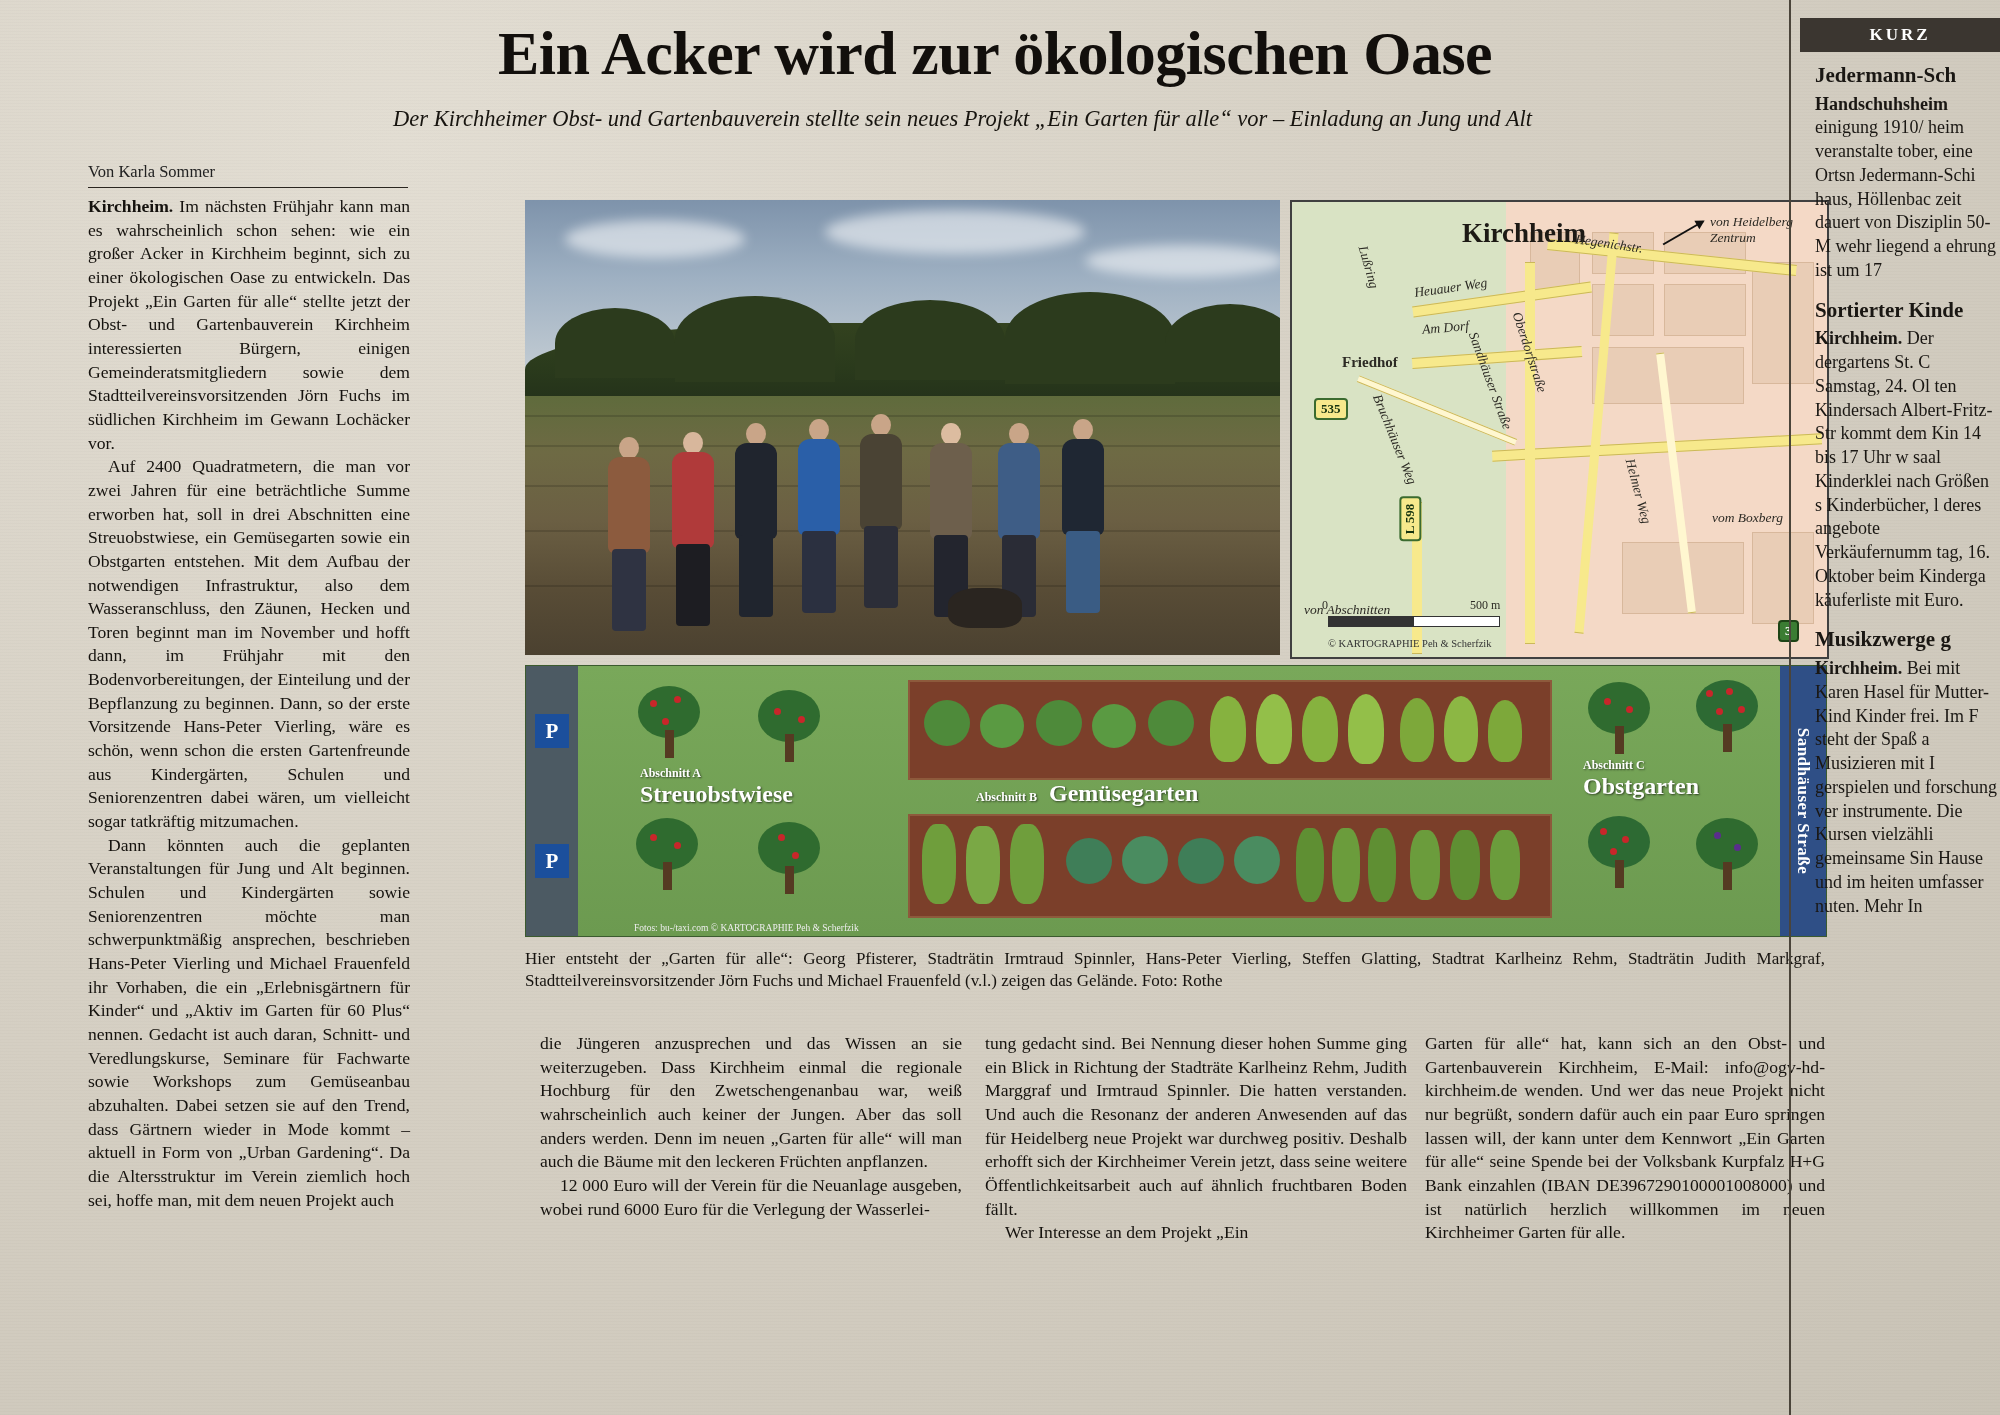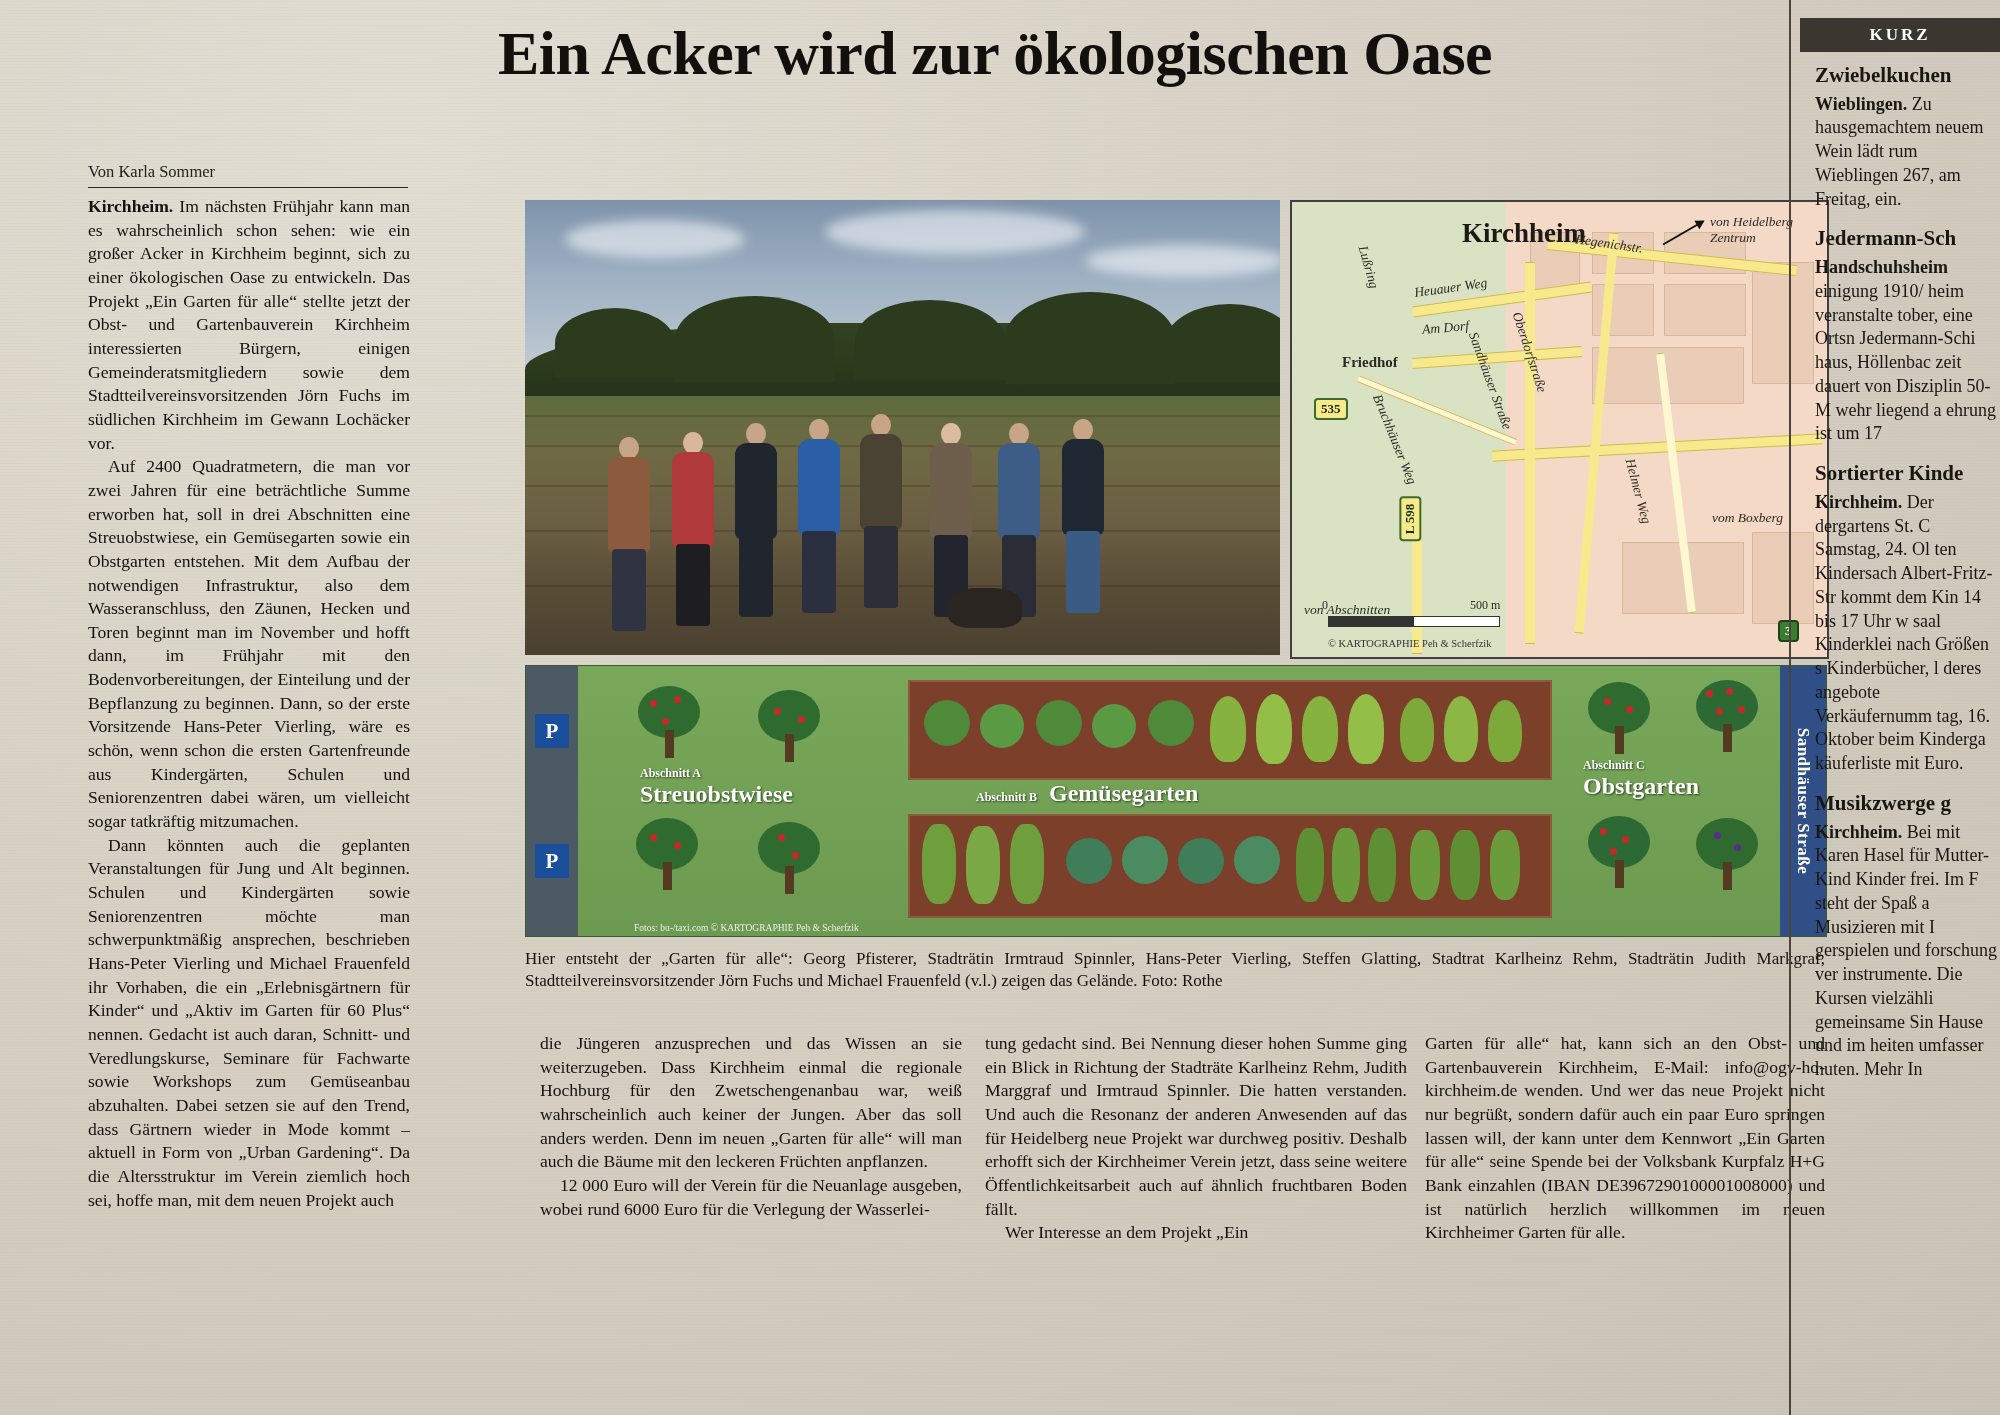--- a/index.html
+++ b/index.html
@@ -149,20 +149,21 @@
 </style>
 </head>
 <body>
 
 <div class="paper"></div>
 <div class="page">
 
   <div class="main">
 
     <div class="headline">Ein Acker wird zur ökologischen Oase</div>
+    <div class="subhead">Der Kirchheimer Obst- und Gartenbauverein stellte sein neues Projekt „Ein Garten für alle“ vor – Einladung an Jung und Alt</div>
     <div class="byline">Von Karla Sommer</div>
 
     <div class="col col1">
       <p class="lead"><b>Kirchheim.</b><span> Im nächsten Frühjahr kann man es wahrscheinlich schon sehen: wie ein großer Acker in Kirchheim beginnt, sich zu einer ökologischen Oase zu entwickeln. Das Projekt „Ein Garten für alle“ stellte jetzt der Obst- und Gartenbauverein Kirchheim interessierten Bürgern, einigen Gemeinderatsmitgliedern sowie dem Stadtteilvereinsvorsitzenden Jörn Fuchs im südlichen Kirchheim im Gewann Lochäcker vor.</span></p>
       <p>Auf 2400 Quadratmetern, die man vor zwei Jahren für eine beträchtliche Summe erworben hat, soll in drei Abschnitten eine Streuobstwiese, ein Gemüsegarten sowie ein Obstgarten entstehen. Mit dem Aufbau der notwendigen Infrastruktur, also dem Wasseranschluss, den Zäunen, Hecken und Toren beginnt man im November und hofft dann, im Frühjahr mit den Bodenvorbereitungen, der Einteilung und der Bepflanzung zu beginnen. Dann, so der erste Vorsitzende Hans-Peter Vierling, wäre es schön, wenn schon die ersten Gartenfreunde aus Kindergärten, Schulen und Seniorenzentren dabei wären, um vielleicht sogar tatkräftig mitzumachen.</p>
       <p>Dann könnten auch die geplanten Veranstaltungen für Jung und Alt beginnen. Schulen und Kindergärten sowie Seniorenzentren möchte man schwerpunktmäßig ansprechen, beschrieben Hans-Peter Vierling und Michael Frauenfeld ihr Vorhaben, die ein „Erlebnisgärtnern für Kinder“ und „Aktiv im Garten für 60 Plus“ nennen. Gedacht ist auch daran, Schnitt- und Veredlungskurse, Seminare für Fachwarte sowie Workshops zum Gemüseanbau abzuhalten. Dabei setzen sie auf den Trend, dass Gärtnern wieder in Mode kommt – aktuell in Form von „Urban Gardening“. Da die Altersstruktur im Verein ziemlich hoch sei, hoffe man, mit dem neuen Projekt auch</p>
     </div>
 
     <div class="photo">
       <div class="sky"></div>
@@ -402,24 +403,20 @@
     </div>
     <div class="col c2c colrow2">
       <p class="first">Garten für alle“ hat, kann sich an den Obst- und Gartenbauverein Kirchheim, E-Mail: info@ogv-hd-kirchheim.de wenden. Und wer das neue Projekt nicht nur begrüßt, sondern dafür auch ein paar Euro springen lassen will, der kann unter dem Kennwort „Ein Garten für alle“ seine Spende bei der Volksbank Kurpfalz H+G Bank einzahlen (IBAN DE3967290100001008000) und ist natürlich herzlich willkommen im neuen Kirchheimer Garten für alle.</p>
     </div>
   </div>
 
   <div class="vrule"></div>
   <div class="kurzbar">KURZ</div>
   <div class="railbody">
     <div class="railitem">
-      <h3>Zwiebelkuchen</h3>
-      <p><b>Wieblingen.</b><span> Zu hausgemachtem neuem Wein lädt rum Wieblingen 267, am Freitag, ein.</span></p>
-    </div>
-    <div class="railitem">
       <h3>Jedermann-Sch</h3>
       <p><b>Handschuhsheim</b><span> einigung 1910/ heim veranstalte tober, eine Ortsn Jedermann-Schi haus, Höllenbac zeit dauert von Disziplin 50-M wehr liegend a ehrung ist um 17</span></p>
     </div>
     <div class="railitem">
       <h3>Sortierter Kinde</h3>
       <p><b>Kirchheim.</b><span> Der dergartens St. C Samstag, 24. Ol ten Kindersach Albert-Fritz-Str kommt dem Kin 14 bis 17 Uhr w saal Kinderklei nach Größen s Kinderbücher, l deres angebote Verkäufernumm tag, 16. Oktober beim Kinderga käuferliste mit Euro.</span></p>
     </div>
     <div class="railitem">
       <h3>Musikzwerge g</h3>
       <p><b>Kirchheim.</b><span> Bei mit Karen Hasel für Mutter-Kind Kinder frei. Im F steht der Spaß a Musizieren mit I gerspielen und forschung ver instrumente. Die Kursen vielzähli gemeinsame Sin Hause und im heiten umfasser nuten. Mehr In</span></p>

